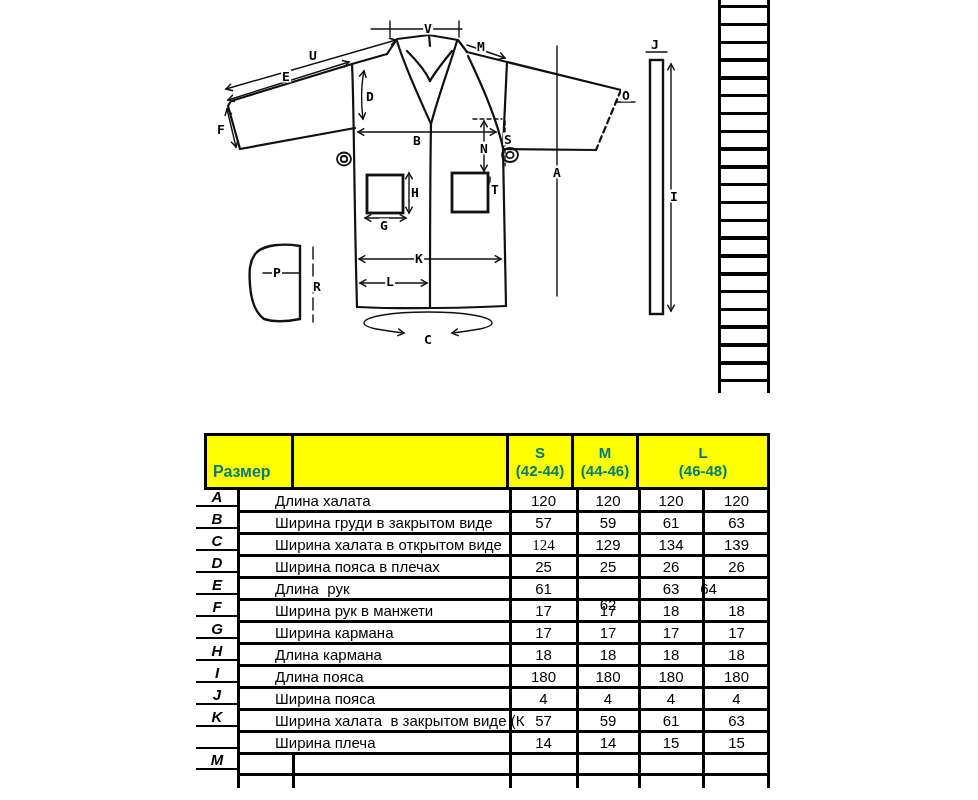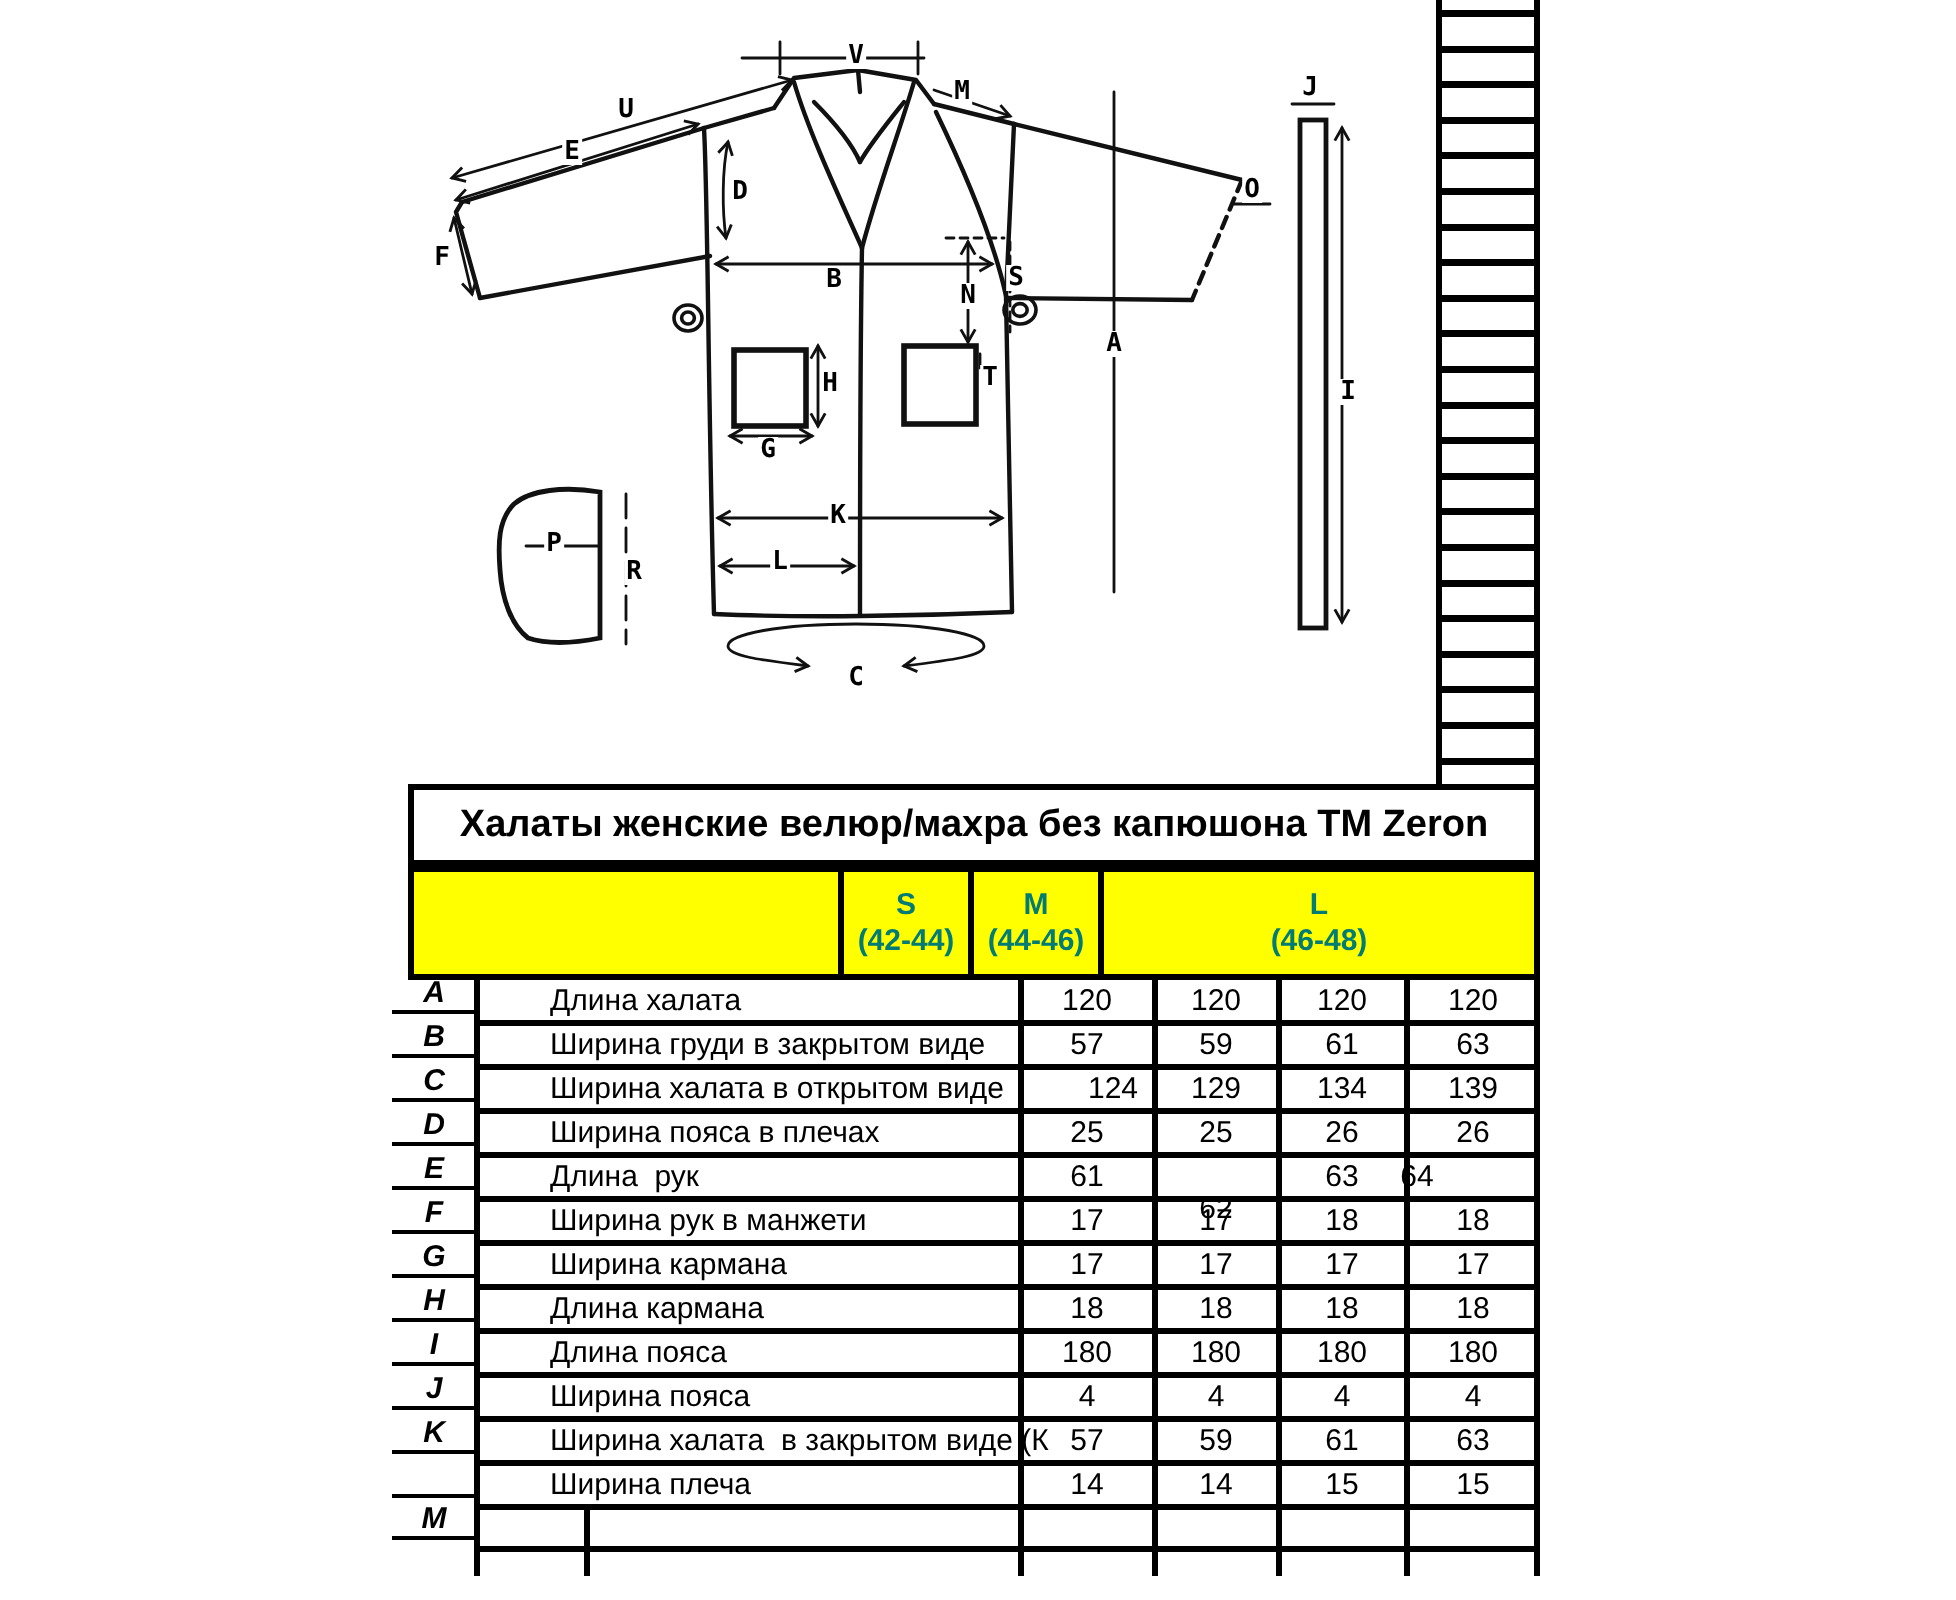--- a/index.html
+++ b/index.html
@@ -136,23 +136,23 @@
       <span class="dlabel" style="left: 428px; top: 339px;">C</span>
       <span class="dlabel" style="left: 277px; top: 272px;">P</span>
       <span class="dlabel" style="left: 317px; top: 286px;">R</span>
       <span class="dlabel" style="left: 557px; top: 172px;">A</span>
       <span class="dlabel" style="left: 655px; top: 44px;">J</span>
       <span class="dlabel" style="left: 674px; top: 196px;">I</span>
     </div>
 
   <div class="ladder"></div>
 
-  <div class="title">Халаты женские велюр/махра без капюшона TM Zeron</div>
 
   <div class="hdr">
+    <div class="hcell h-razmer">Размер</div>
     <div class="hcell h-empty"></div>
     <div class="hcell h-size">
       <span>S</span>
       <span>(42-44)</span>
     </div>
     <div class="hcell h-size">
       <span>M</span>
       <span>(44-46)</span>
     </div>
     <div class="hcell h-size">
@@ -171,21 +171,21 @@
       <div class="hline" style="left: 238px; width: 532px; top: 510px; height: 3px;"></div>
       <div class="letter" style="left: 196px; width: 42px; top: 510px; height: 17px; line-height: 17px;">B</div>
       <div class="desc" style="left: 243px; width: 266px; top: 514px; height: 17px; line-height: 18px;">Ширина груди в закрытом виде</div>
       <div class="val" style="left: 511px; width: 65px; top: 514px; height: 17px; line-height: 18px;">57</div>
       <div class="val" style="left: 578px; width: 60px; top: 514px; height: 17px; line-height: 18px;">59</div>
       <div class="val" style="left: 640px; width: 62px; top: 514px; height: 17px; line-height: 18px;">61</div>
       <div class="val" style="left: 704px; width: 65px; top: 514px; height: 17px; line-height: 18px;">63</div>
       <div class="hline" style="left: 238px; width: 532px; top: 532px; height: 3px;"></div>
       <div class="letter" style="left: 196px; width: 42px; top: 532px; height: 17px; line-height: 17px;">C</div>
       <div class="desc" style="left: 243px; width: 266px; top: 536px; height: 17px; line-height: 18px;">Ширина халата в открытом виде</div>
-      <div class="val" style="left: 524px; width: 65px; top: 536px; height: 17px; line-height: 18px;">124</div>
+      <div class="val" style="left: 511px; width: 65px; top: 536px; height: 17px; line-height: 18px; font-family: Liberation Serif, serif;">124</div>
       <div class="val" style="left: 578px; width: 60px; top: 536px; height: 17px; line-height: 18px;">129</div>
       <div class="val" style="left: 640px; width: 62px; top: 536px; height: 17px; line-height: 18px;">134</div>
       <div class="val" style="left: 704px; width: 65px; top: 536px; height: 17px; line-height: 18px;">139</div>
       <div class="hline" style="left: 238px; width: 532px; top: 554px; height: 3px;"></div>
       <div class="letter" style="left: 196px; width: 42px; top: 554px; height: 17px; line-height: 17px;">D</div>
       <div class="desc" style="left: 243px; width: 266px; top: 558px; height: 17px; line-height: 18px;">Ширина пояса в плечах</div>
       <div class="val" style="left: 511px; width: 65px; top: 558px; height: 17px; line-height: 18px;">25</div>
       <div class="val" style="left: 578px; width: 60px; top: 558px; height: 17px; line-height: 18px;">25</div>
       <div class="val" style="left: 640px; width: 62px; top: 558px; height: 17px; line-height: 18px;">26</div>
       <div class="val" style="left: 704px; width: 65px; top: 558px; height: 17px; line-height: 18px;">26</div>

